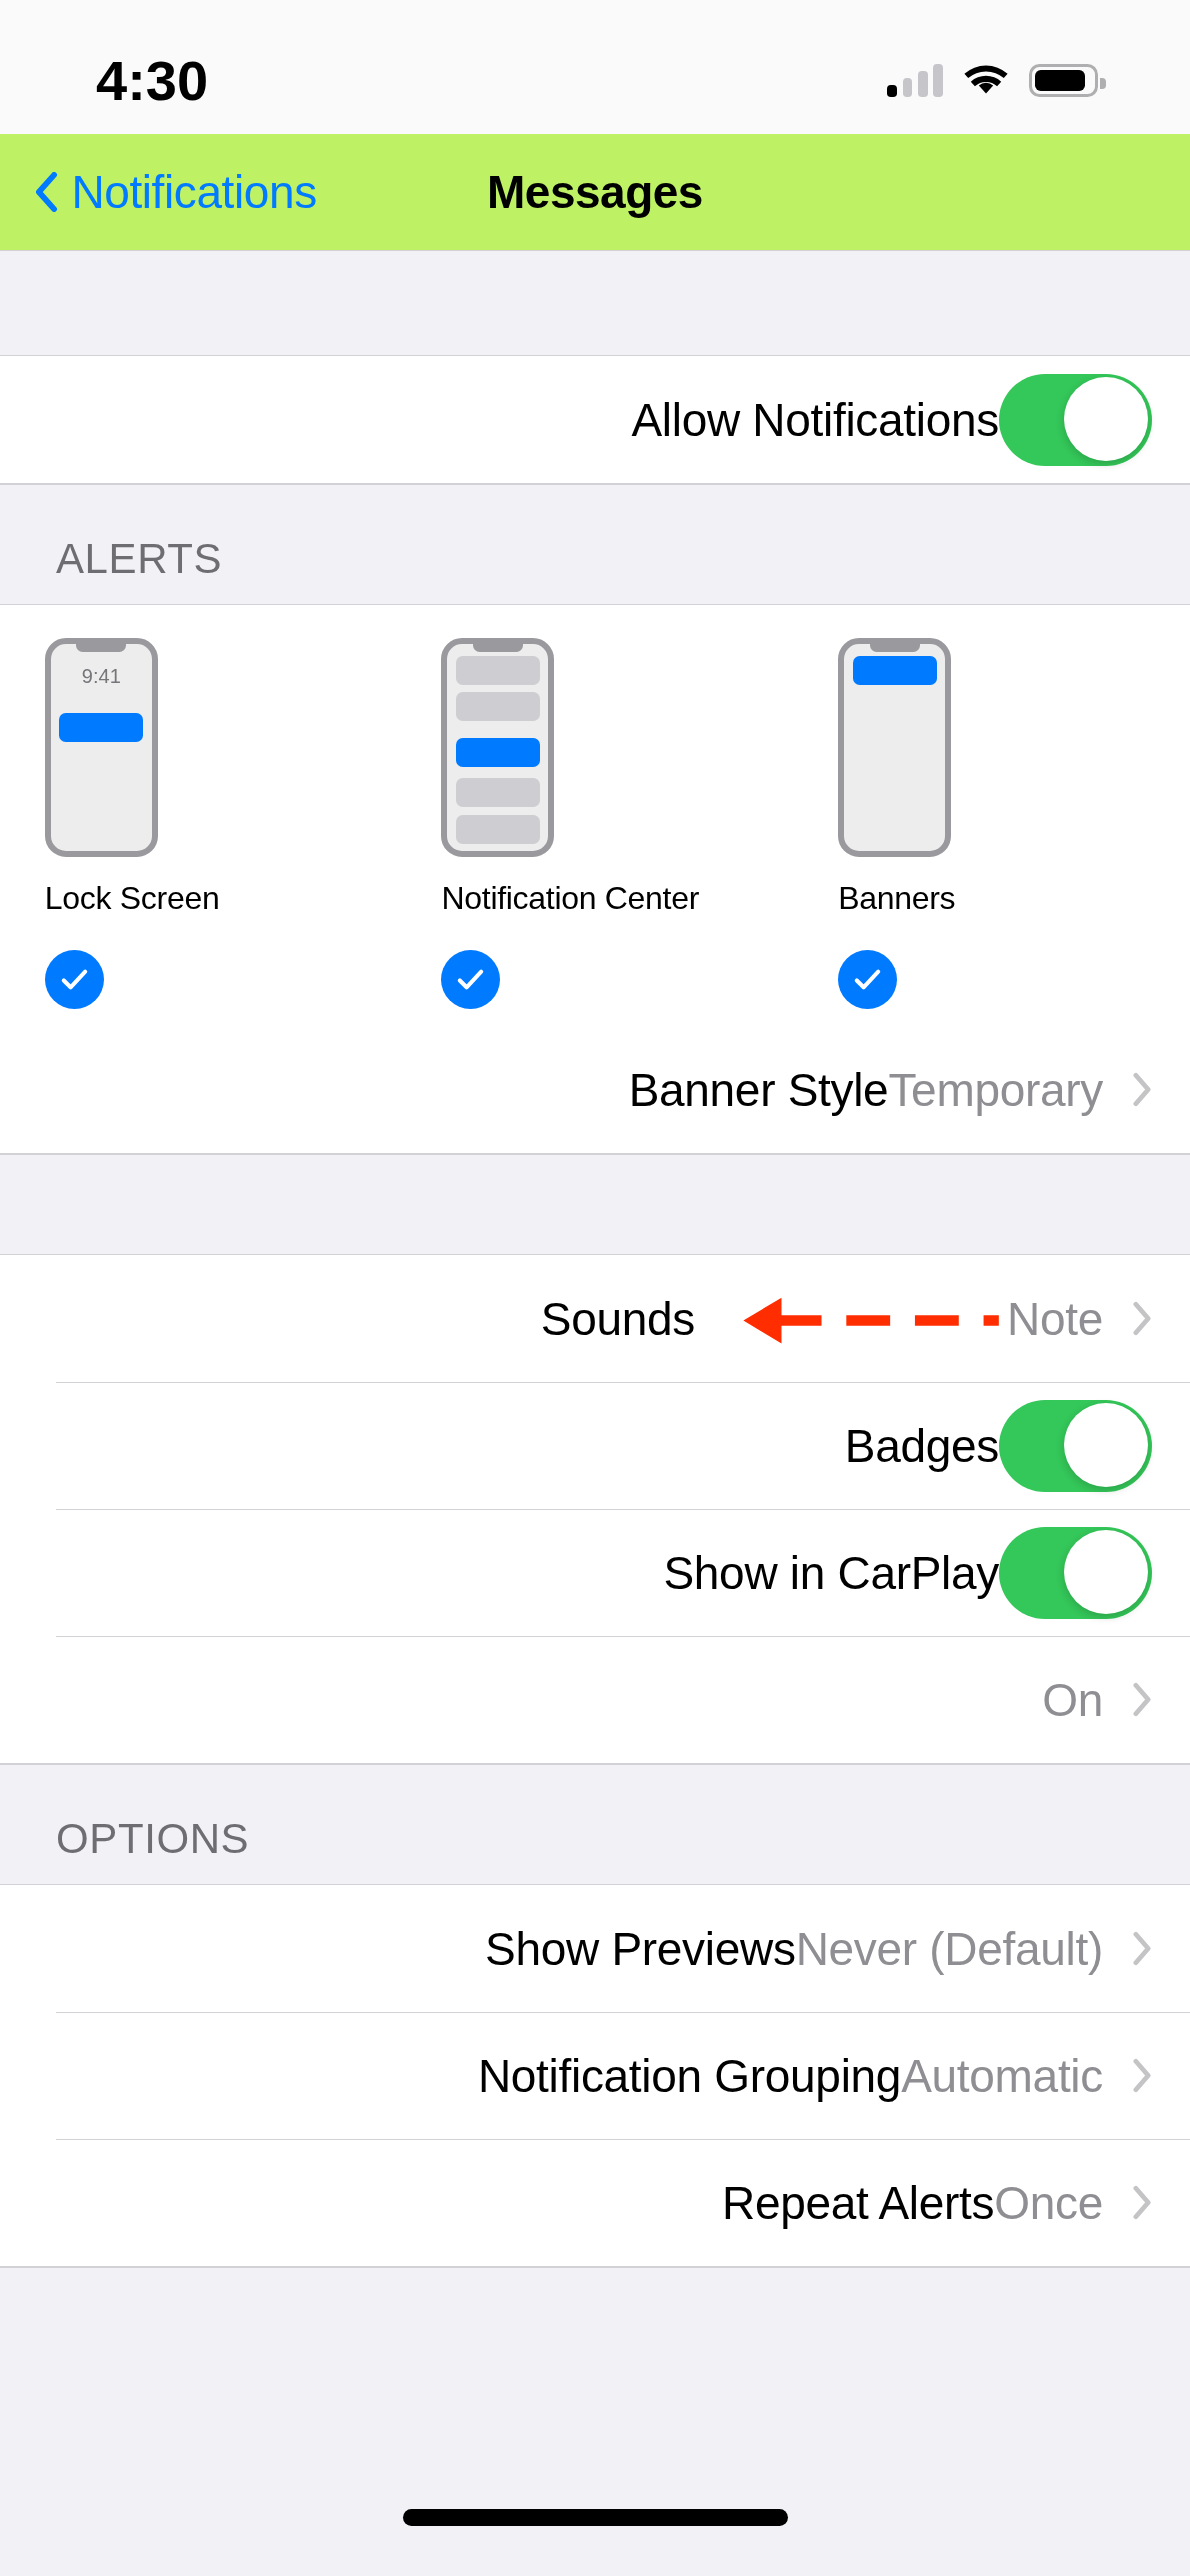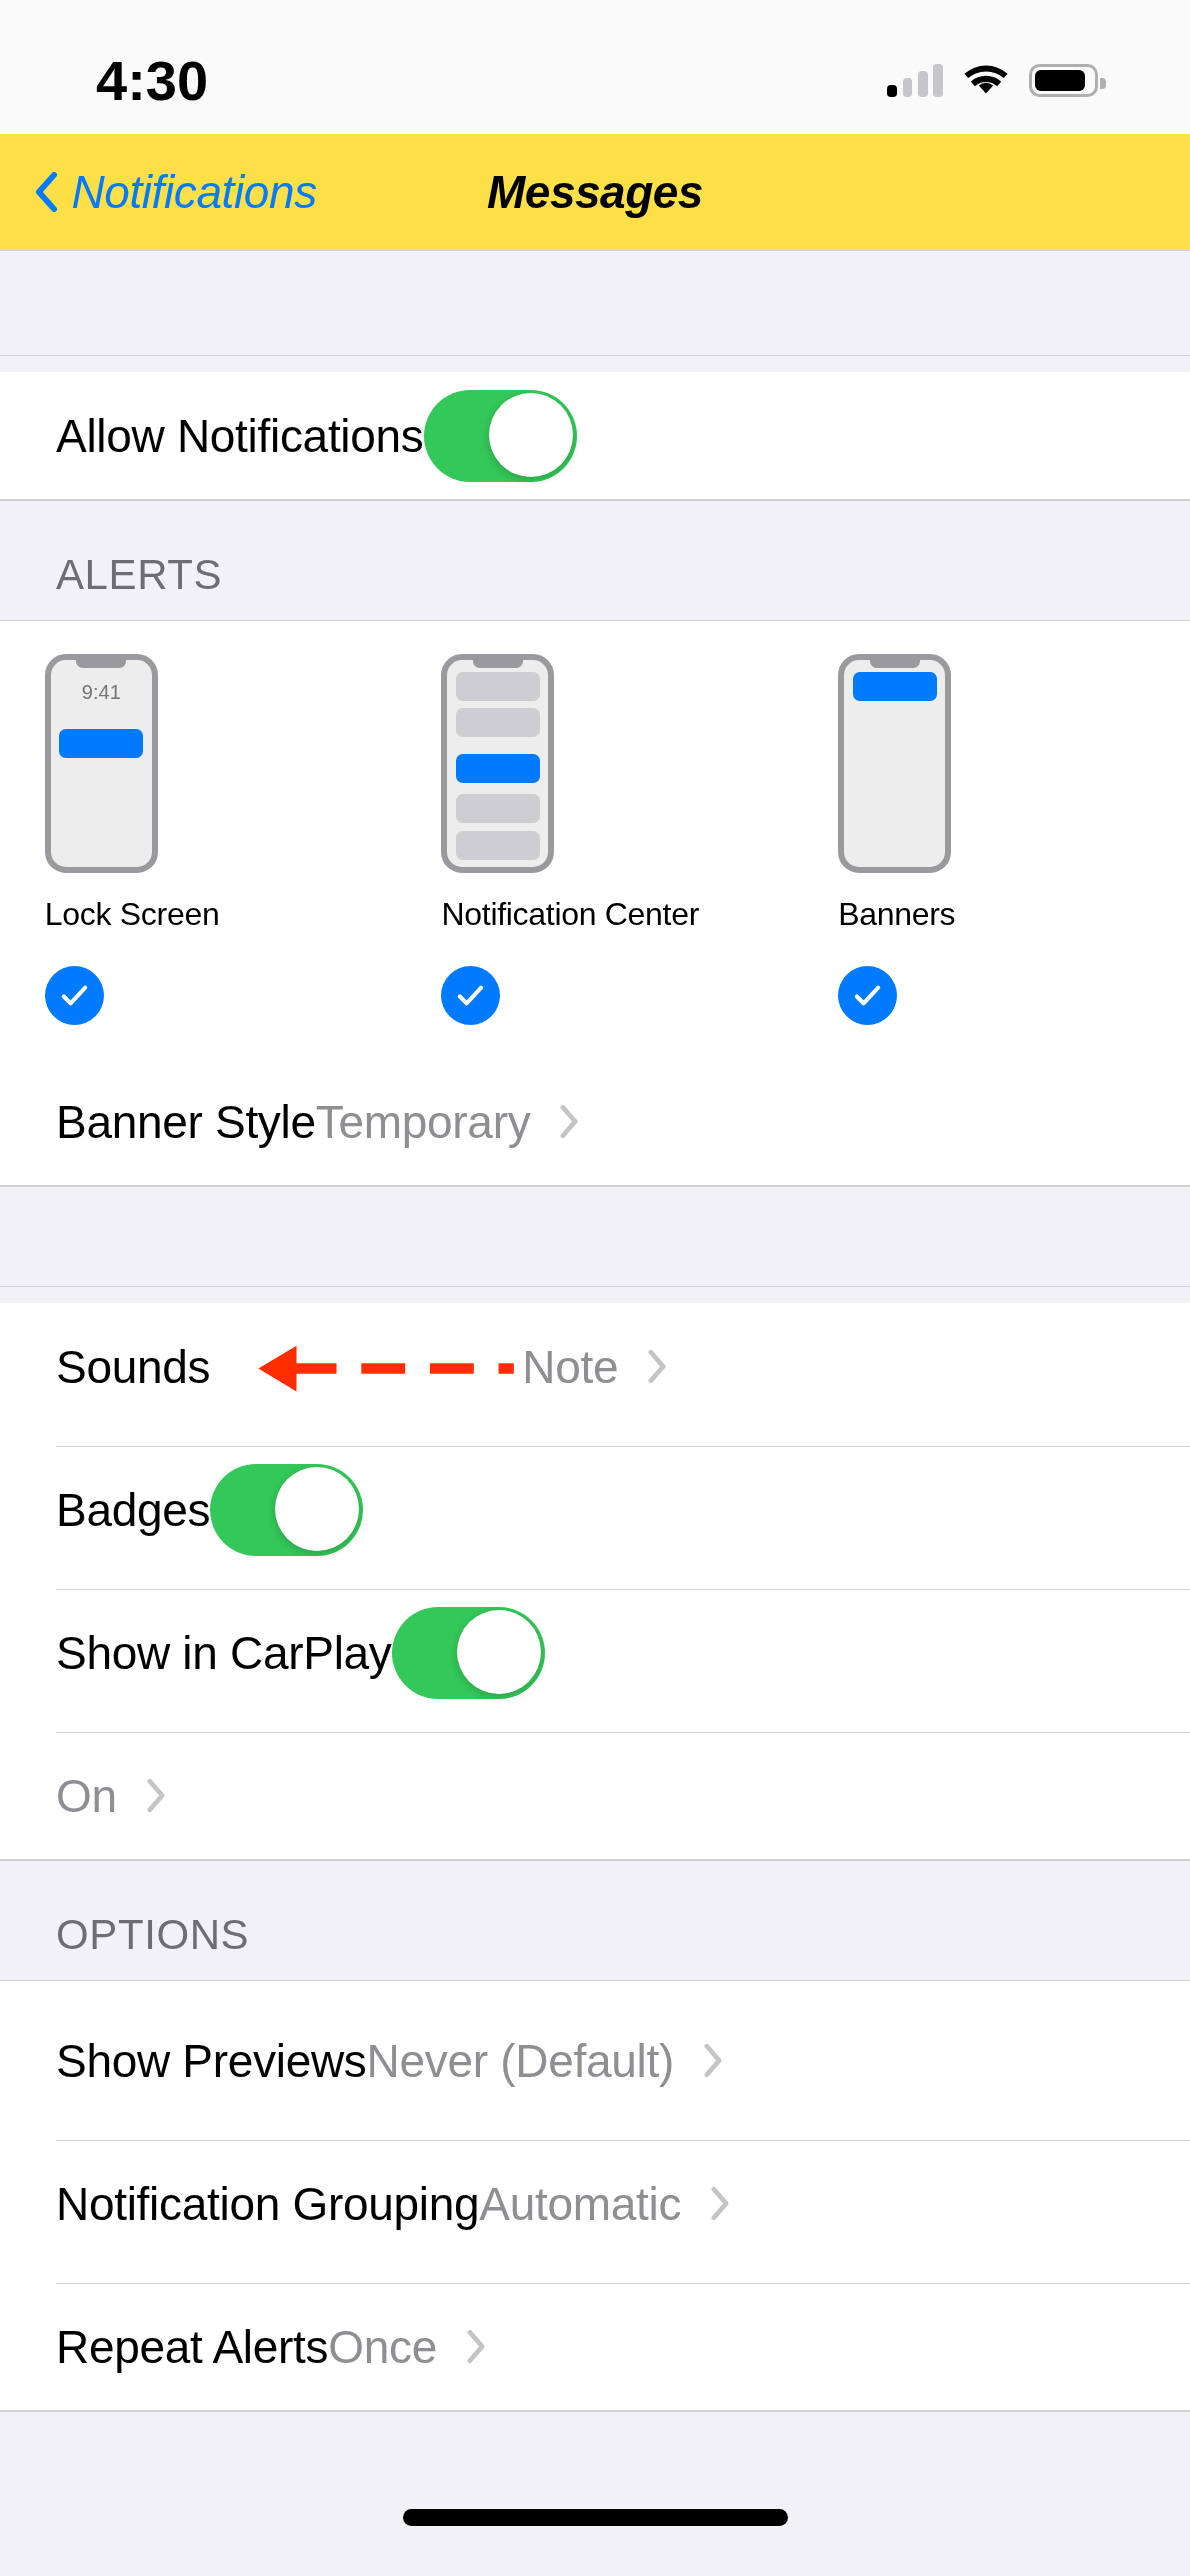--- a/index.html
+++ b/index.html
@@ -76,25 +76,24 @@
     height: 100%;
     width: 88%;
     background: #000;
     border-radius: 5.8px;
   }
 
   
   .nav-bar {
     position: relative;
     height: 117px;
-    background: #fde047;
+    background: #bef264;
     border-bottom: 1px solid #D2D2D6;
     display: flex;
     align-items: center;
-    font-style: italic;
   }
   .nav-back {
     display: flex;
     align-items: center;
     gap: 13.4px;
     padding-left: 35px;
     cursor: pointer;
   }
   .chev-back {
     width: 23px; height: 40px;
@@ -140,24 +139,23 @@
     background: #FFFFFF;
     border-top: 1px solid #D2D2D6;
     border-bottom: 1px solid #D2D2D6;
   }
   .group.nt { border-top: none; }
 
   .row {
     position: relative;
     display: flex;
     align-items: center;
-    justify-content: flex-start;
+    justify-content: flex-end;
     min-height: 127px;
     padding: 0 38px 0 56px;
-    margin-top: 16px;
   }
   .row + .row::before {
     content: "";
     position: absolute;
     top: 0; left: 56px; right: 0;
     height: 1px;
     background: #D2D2D6;
   }
   .row-label {
     font-size: 46px;

